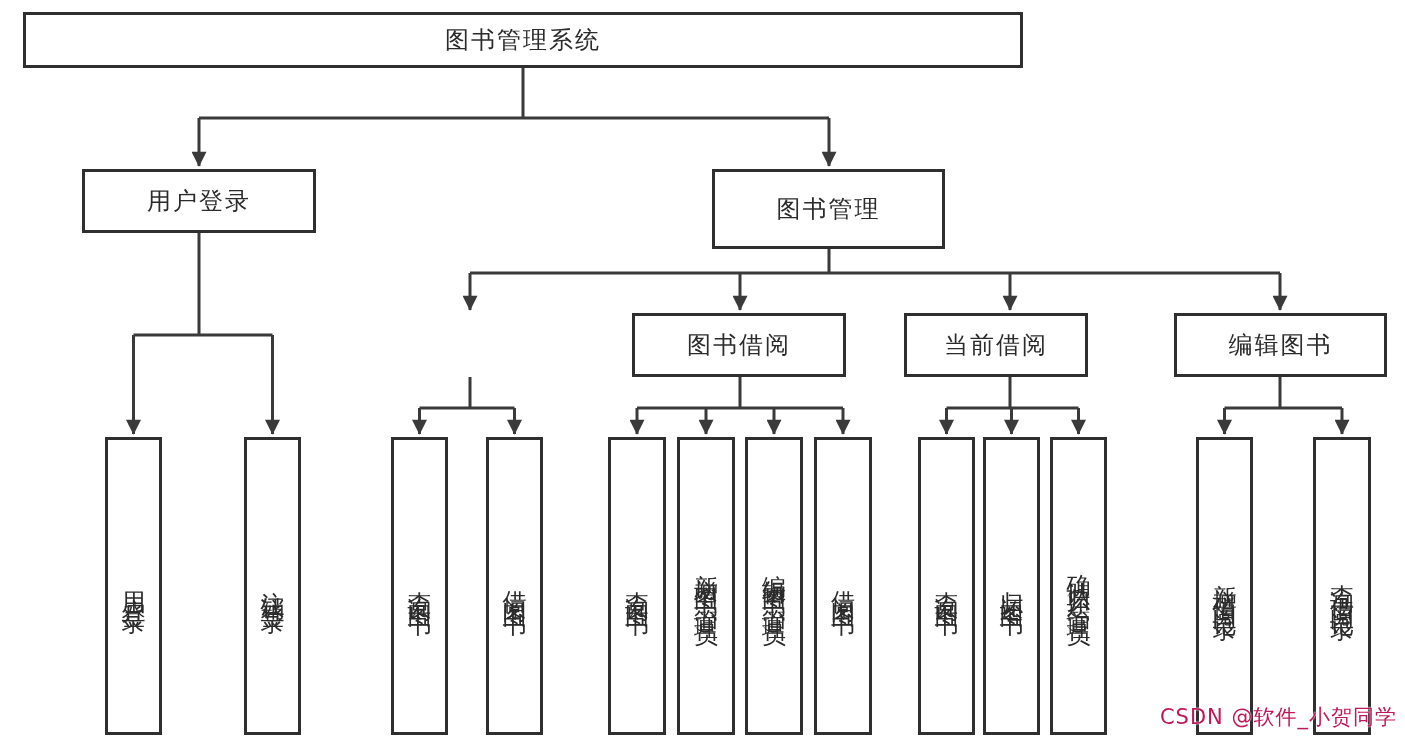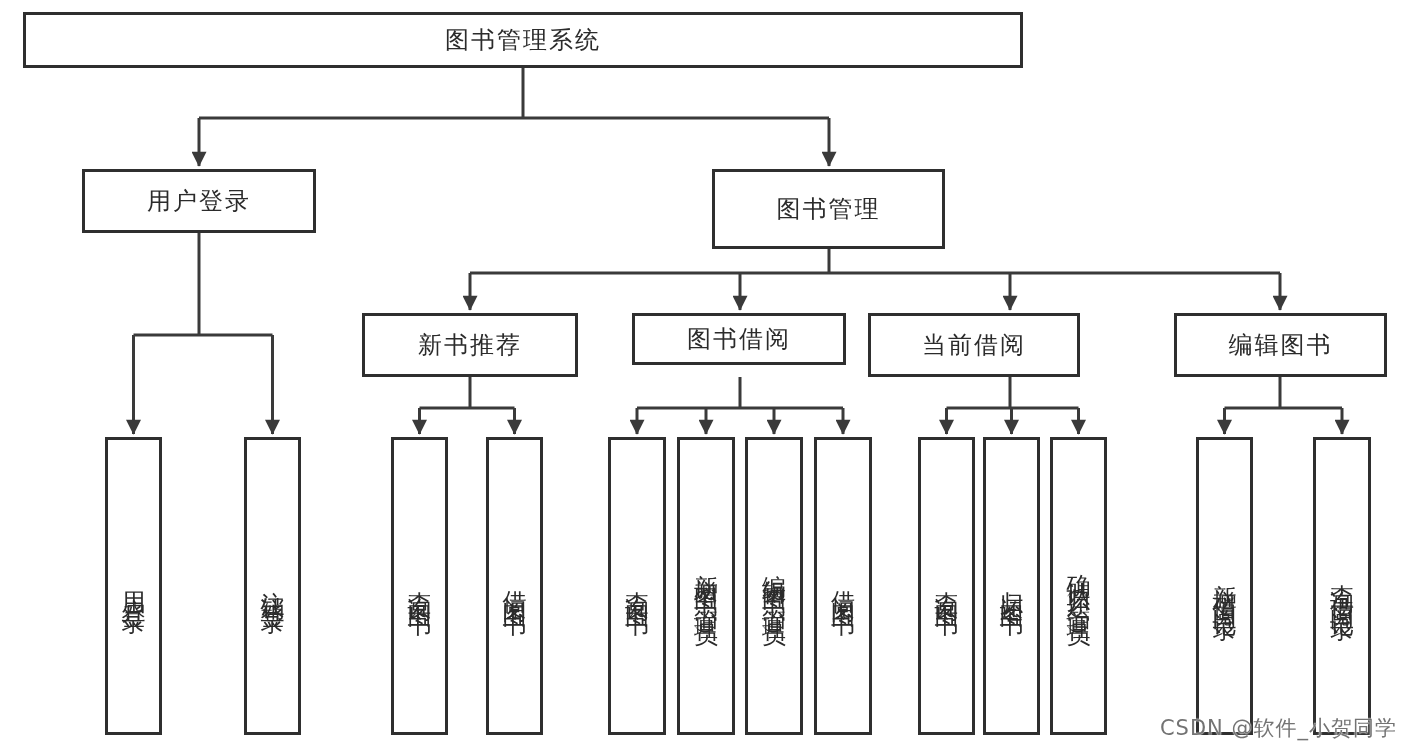--- a/index.html
+++ b/index.html
@@ -43,25 +43,25 @@
   .node.v span {
     writing-mode: vertical-lr;
     text-orientation: mixed;
     font-size: 24px;
     letter-spacing: 7px;
     line-height: 1;
   }
   .watermark {
     position: absolute;
     right: 8px;
-    bottom: 5px;
+    bottom: 16px;
     z-index: 3;
     font-size: 21px;
     letter-spacing: 1px;
-    color: #737373;
+    color: #be185d;
     text-shadow: 0 0 2px #ffffff, 0 0 1px #ffffff;
     white-space: nowrap;
   }
 </style>
 </head>
 <body>
 
 <div class="canvas">
 
   <svg class="connectors" viewBox="0 0 1405 747" xmlns="http://www.w3.org/2000/svg">
@@ -111,27 +111,24 @@
     <span>图书管理系统</span>
   </div>
 
   <div class="node h" style="left:82px;top:169px;width:234px;height:64px">
     <span>用户登录</span>
   </div>
   <div class="node h" style="left:712px;top:169px;width:233px;height:80px">
     <span>图书管理</span>
   </div>
 
-  <div class="node h" style="left:362px;top:313px;width:216px;height:64px">
-    <span>新书推荐</span>
-  </div>
-  <div class="node h" style="left:632px;top:313px;width:214px;height:52px">
+  <div class="node h" style="left:632px;top:313px;width:214px;height:64px">
     <span>图书借阅</span>
   </div>
-  <div class="node h" style="left:868px;top:313px;width:212px;height:64px">
+  <div class="node h" style="left:904px;top:313px;width:184px;height:64px">
     <span>当前借阅</span>
   </div>
   <div class="node h" style="left:1174px;top:313px;width:213px;height:64px">
     <span>编辑图书</span>
   </div>
 
   <div class="node v" style="left:105px;top:437px;width:57px;height:298px">
     <span>用户登录</span>
   </div>
   <div class="node v" style="left:244px;top:437px;width:57px;height:298px">

